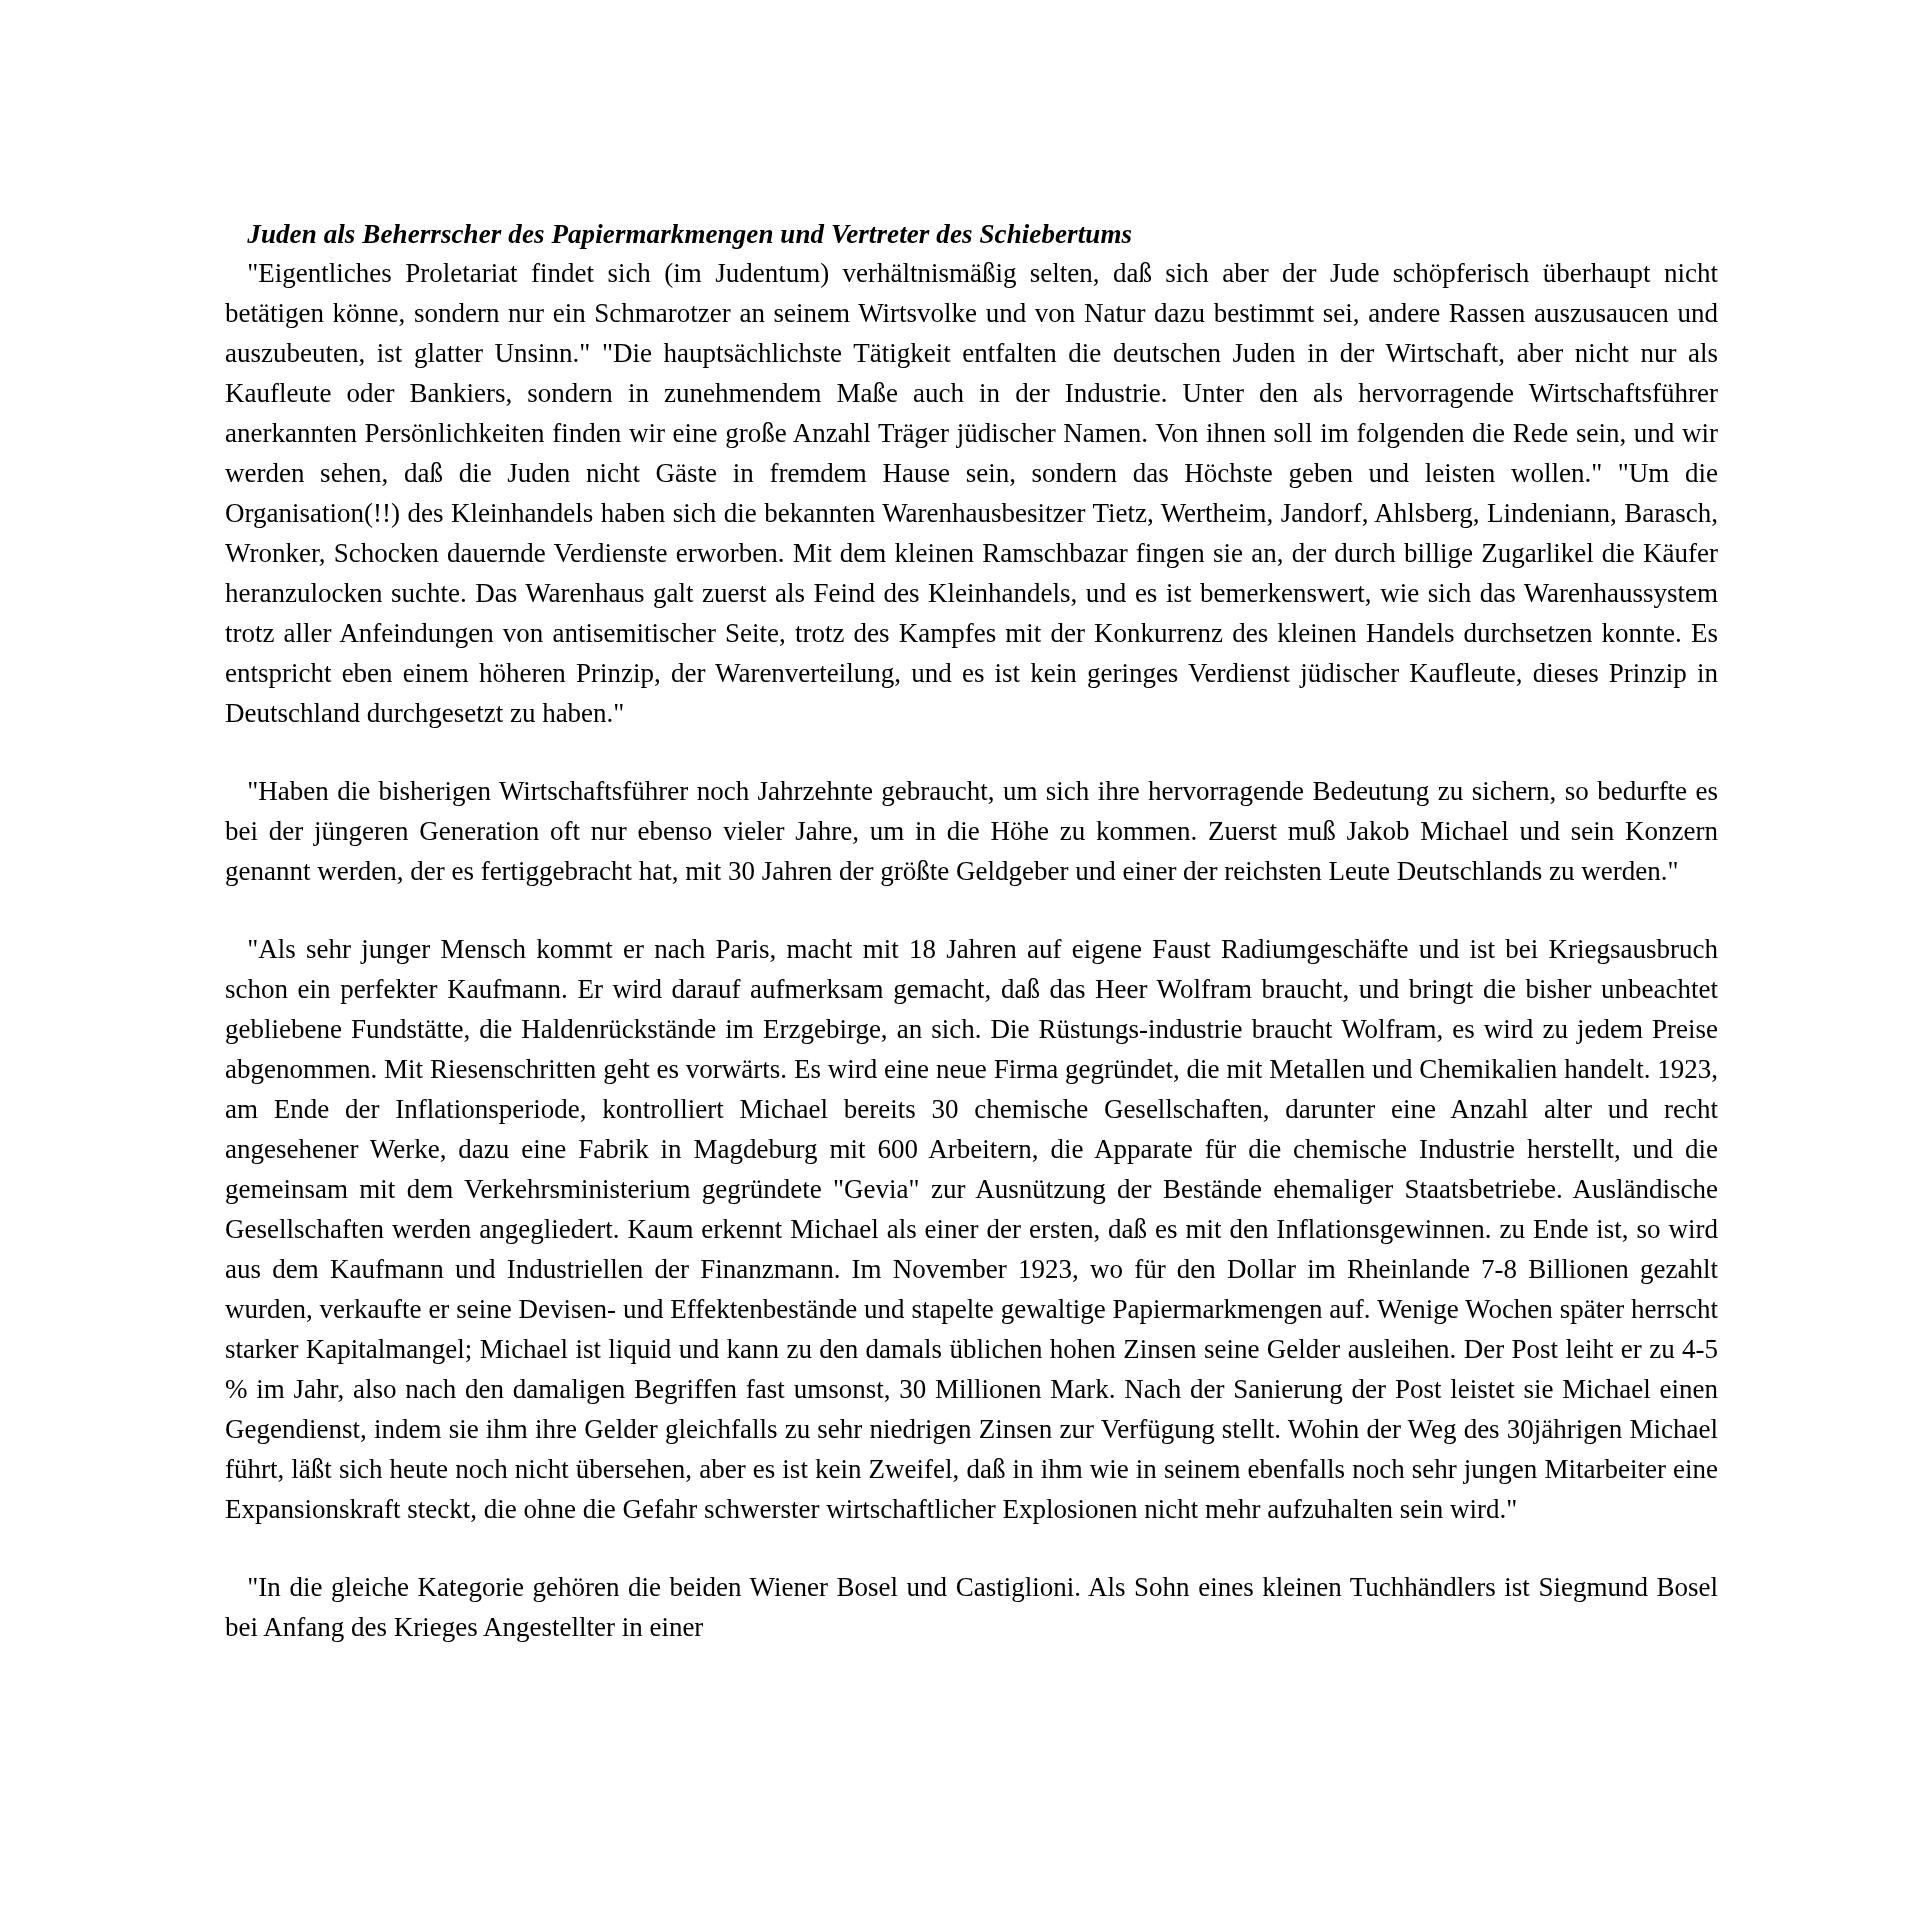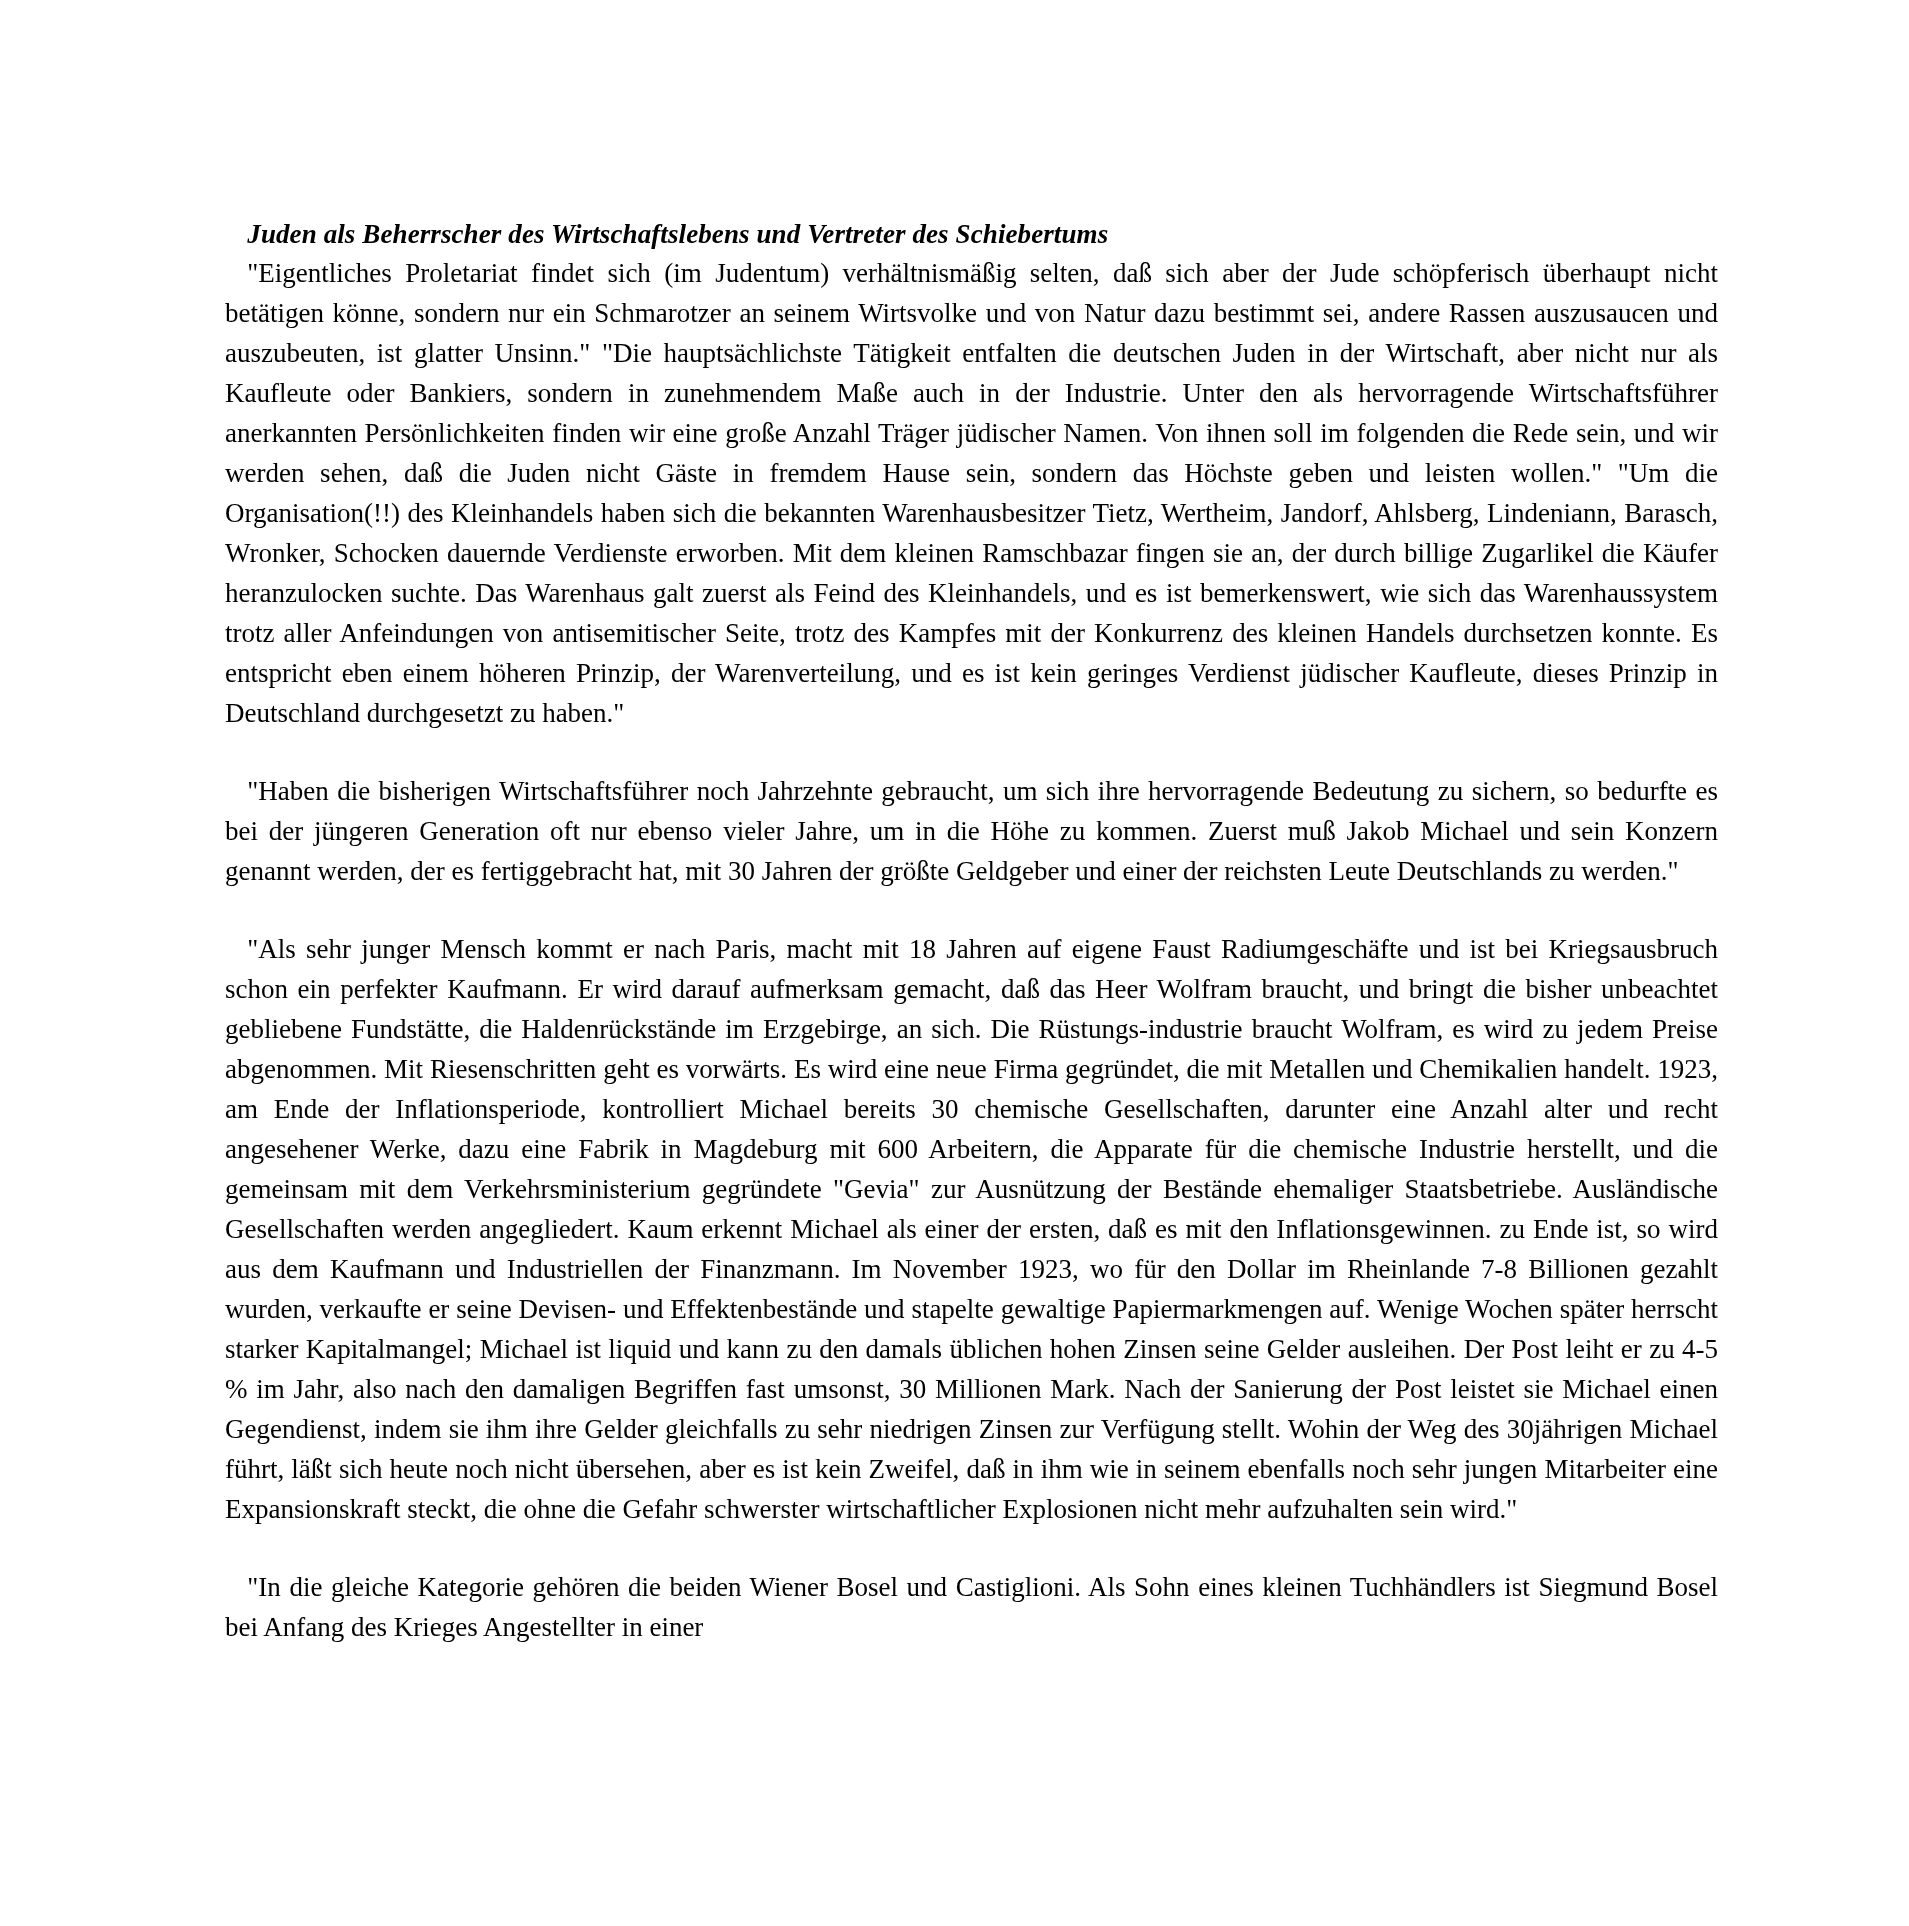--- a/index.html
+++ b/index.html
@@ -48,21 +48,21 @@
     margin-top: 38px;
   }
 </style>
 </head>
 <body>
 
 <div class="page">
 
   <div class="content">
 
-    <div class="doc-heading">Juden als Beherrscher des Wirtschaftslebens und Vertreter des Schiebertums</div>
+    <div class="doc-heading">Juden als Beherrscher des Papiermarkmengen und Vertreter des Schiebertums</div>
 
     <p class="body-par">"Eigentliches Proletariat findet sich (im Judentum) verhältnismäßig selten, daß sich aber der Jude schöpferisch überhaupt nicht betätigen könne, sondern nur ein Schmarotzer an seinem Wirtsvolke und von Natur dazu bestimmt sei, andere Rassen auszusaucen und auszubeuten, ist glatter Unsinn." "Die hauptsächlichste Tätigkeit entfalten die deutschen Juden in der Wirtschaft, aber nicht nur als Kaufleute oder Bankiers, sondern in zunehmendem Maße auch in der Industrie. Unter den als hervorragende Wirtschaftsführer anerkannten Persönlichkeiten finden wir eine große Anzahl Träger jüdischer Namen. Von ihnen soll im folgenden die Rede sein, und wir werden sehen, daß die Juden nicht Gäste in fremdem Hause sein, sondern das Höchste geben und leisten wollen." "Um die Organisation(!!) des Kleinhandels haben sich die bekannten Warenhausbesitzer Tietz, Wertheim, Jandorf, Ahlsberg, Lindeniann, Barasch, Wronker, Schocken dauernde Verdienste erworben. Mit dem kleinen Ramschbazar fingen sie an, der durch billige Zugarlikel die Käufer heranzulocken suchte. Das Warenhaus galt zuerst als Feind des Kleinhandels, und es ist bemerkenswert, wie sich das Warenhaussystem trotz aller Anfeindungen von antisemitischer Seite, trotz des Kampfes mit der Konkurrenz des kleinen Handels durchsetzen konnte. Es entspricht eben einem höheren Prinzip, der Warenverteilung, und es ist kein geringes Verdienst jüdischer Kaufleute, dieses Prinzip in Deutschland durchgesetzt zu haben."</p>
 
     <p class="body-par gap">"Haben die bisherigen Wirtschaftsführer noch Jahrzehnte gebraucht, um sich ihre hervorragende Bedeutung zu sichern, so bedurfte es bei der jüngeren Generation oft nur ebenso vieler Jahre, um in die Höhe zu kommen. Zuerst muß Jakob Michael und sein Konzern genannt werden, der es fertiggebracht hat, mit 30 Jahren der größte Geldgeber und einer der reichsten Leute Deutschlands zu werden."</p>
 
     <p class="body-par gap">"Als sehr junger Mensch kommt er nach Paris, macht mit 18 Jahren auf eigene Faust Radiumgeschäfte und ist bei Kriegsausbruch schon ein perfekter Kaufmann. Er wird darauf aufmerksam gemacht, daß das Heer Wolfram braucht, und bringt die bisher unbeachtet gebliebene Fundstätte, die Haldenrückstände im Erzgebirge, an sich. Die Rüstungs-industrie braucht Wolfram, es wird zu jedem Preise abgenommen. Mit Riesenschritten geht es vorwärts. Es wird eine neue Firma gegründet, die mit Metallen und Chemikalien handelt. 1923, am Ende der Inflationsperiode, kontrolliert Michael bereits 30 chemische Gesellschaften, darunter eine Anzahl alter und recht angesehener Werke, dazu eine Fabrik in Magdeburg mit 600 Arbeitern, die Apparate für die chemische Industrie herstellt, und die gemeinsam mit dem Verkehrsministerium gegründete "Gevia" zur Ausnützung der Bestände ehemaliger Staatsbetriebe. Ausländische Gesellschaften werden angegliedert. Kaum erkennt Michael als einer der ersten, daß es mit den Inflationsgewinnen. zu Ende ist, so wird aus dem Kaufmann und Industriellen der Finanzmann. Im November 1923, wo für den Dollar im Rheinlande 7-8 Billionen gezahlt wurden, verkaufte er seine Devisen- und Effektenbestände und stapelte gewaltige Papiermarkmengen auf. Wenige Wochen später herrscht starker Kapitalmangel; Michael ist liquid und kann zu den damals üblichen hohen Zinsen seine Gelder ausleihen. Der Post leiht er zu 4-5 % im Jahr, also nach den damaligen Begriffen fast umsonst, 30 Millionen Mark. Nach der Sanierung der Post leistet sie Michael einen Gegendienst, indem sie ihm ihre Gelder gleichfalls zu sehr niedrigen Zinsen zur Verfügung stellt. Wohin der Weg des 30jährigen Michael führt, läßt sich heute noch nicht übersehen, aber es ist kein Zweifel, daß in ihm wie in seinem ebenfalls noch sehr jungen Mitarbeiter eine Expansionskraft steckt, die ohne die Gefahr schwerster wirtschaftlicher Explosionen nicht mehr aufzuhalten sein wird."</p>
 
     <p class="body-par gap">"In die gleiche Kategorie gehören die beiden Wiener Bosel und Castiglioni. Als Sohn eines kleinen Tuchhändlers ist Siegmund Bosel bei Anfang des Krieges Angestellter in einer</p>
 
   </div>

